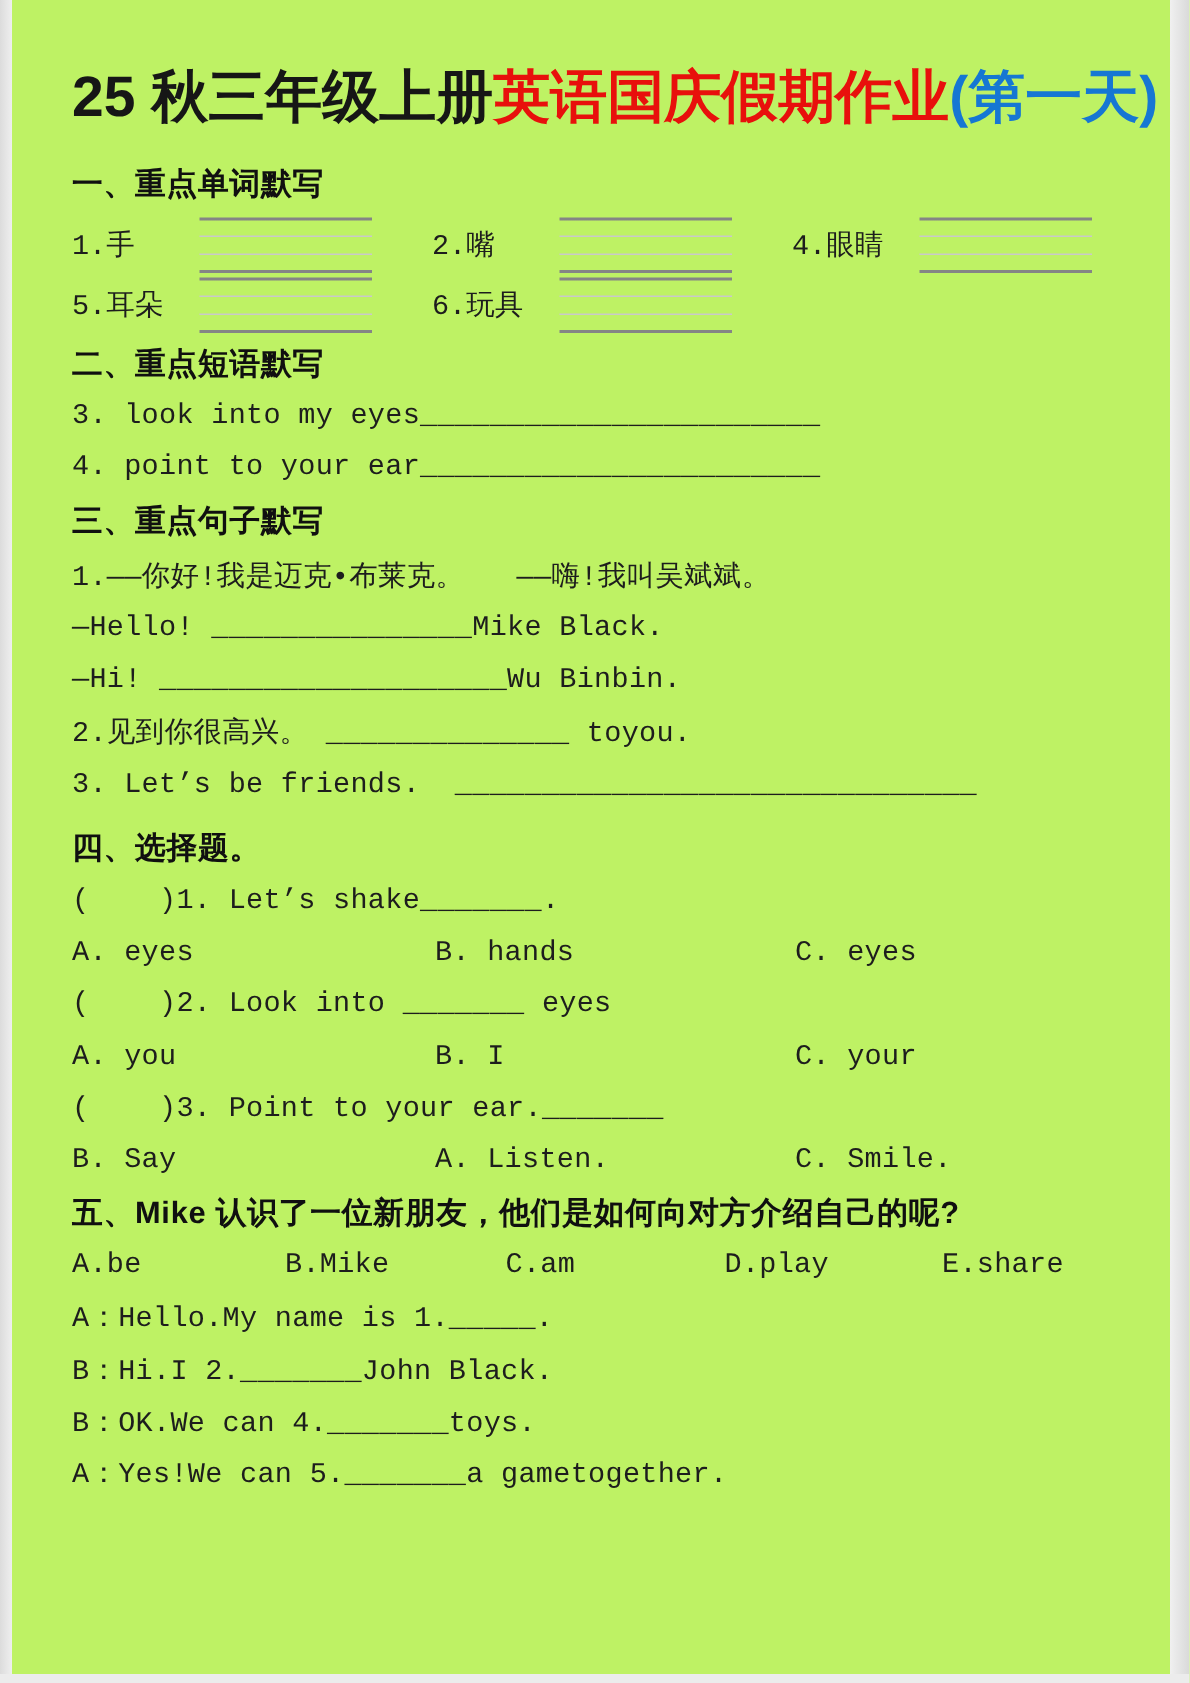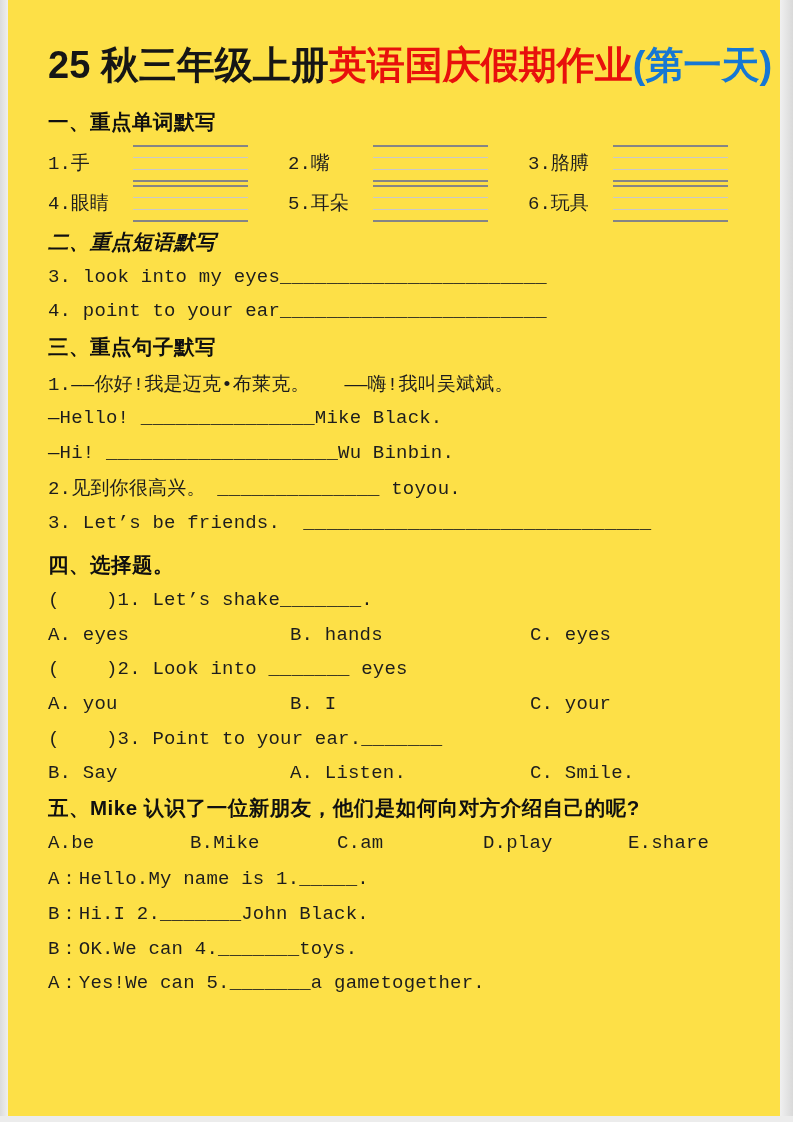--- a/index.html
+++ b/index.html
@@ -1,19 +1,19 @@
 <!DOCTYPE html>
 <html><head>
 <meta charset="utf-8">
 <style>
   html,body{margin:0;padding:0;background:#f2f2f2;}
   .page{
     position:relative;
     width:793px;height:1122px;
-    background:#fde047;
+    background:#bef264;
     overflow:hidden;
     font-family:"Liberation Mono","DejaVu Sans Mono",monospace;
     color:#1d1d1d;
   }
   .edge{position:absolute;top:0;bottom:0;background:#e5e5e5;}
   .edge-left{left:0;width:8px;background:linear-gradient(to right,#dcdcdc,#efefef);}
   .edge-right{right:0;width:13px;background:linear-gradient(to right,#f0f0f0,#d9d9d9);}
   .edge-bottom{position:absolute;left:0;right:0;bottom:0;height:6px;background:#ececec;}
   .content{position:absolute;left:48px;top:0;width:692px;}
   .title{
@@ -24,21 +24,21 @@
   }
   .line{
     height:34.7px;display:flex;align-items:center;
     white-space:pre;font-size:19px;letter-spacing:0.2px;
   }
   .heading{
     font-family:"Liberation Sans","DejaVu Sans",sans-serif;
     font-weight:700;font-size:20.5px;color:#101010;letter-spacing:0.5px;
   }
   #h-words{margin-top:15px;}
-  #h-phrases{margin-top:3px;font-style:italic;}
+  #h-phrases{margin-top:3px;}
   #h-sentences{margin-top:1px;}
   #h-choice{margin-top:8px;}
   .first-phrase{margin-top:4px;}
   .first-sentence{margin-top:2px;}
   .first-dialog{margin-top:1px;}
   .words-grid{
     display:grid;grid-template-columns:200px 200px 206px;
     column-gap:40px;row-gap:3px;margin-top:5px;
   }
   .word-item{display:flex;align-items:center;height:37px;}
@@ -71,24 +71,20 @@
 
     <div class="line heading" id="h-words">一、重点单词默写</div>
 
     <div class="words-grid">
       <div class="word-item">
         <span class="word-label">1.手</span>
         <span class="writing-guide"></span>
       </div>
       <div class="word-item">
         <span class="word-label">2.嘴</span>
-        <span class="writing-guide"></span>
-      </div>
-      <div class="word-item">
-        <span class="word-label">3.胳膊</span>
         <span class="writing-guide"></span>
       </div>
       <div class="word-item">
         <span class="word-label">4.眼睛</span>
         <span class="writing-guide"></span>
       </div>
       <div class="word-item">
         <span class="word-label">5.耳朵</span>
         <span class="writing-guide"></span>
       </div>

